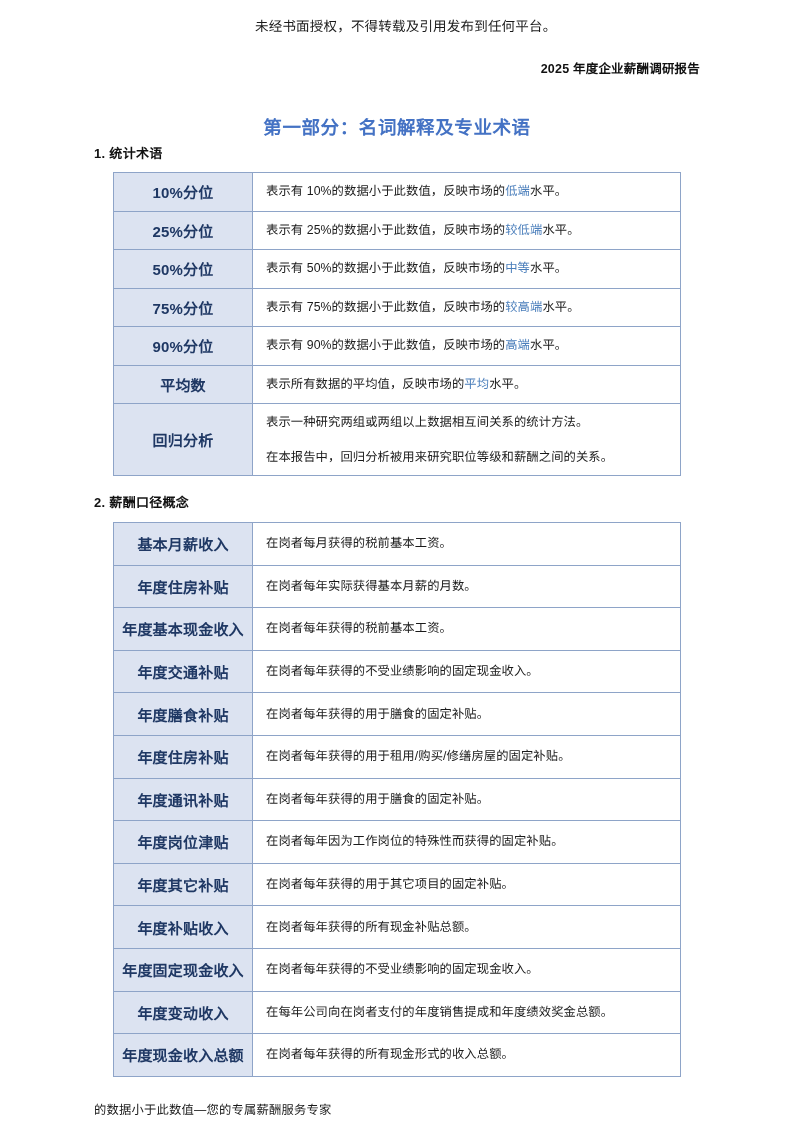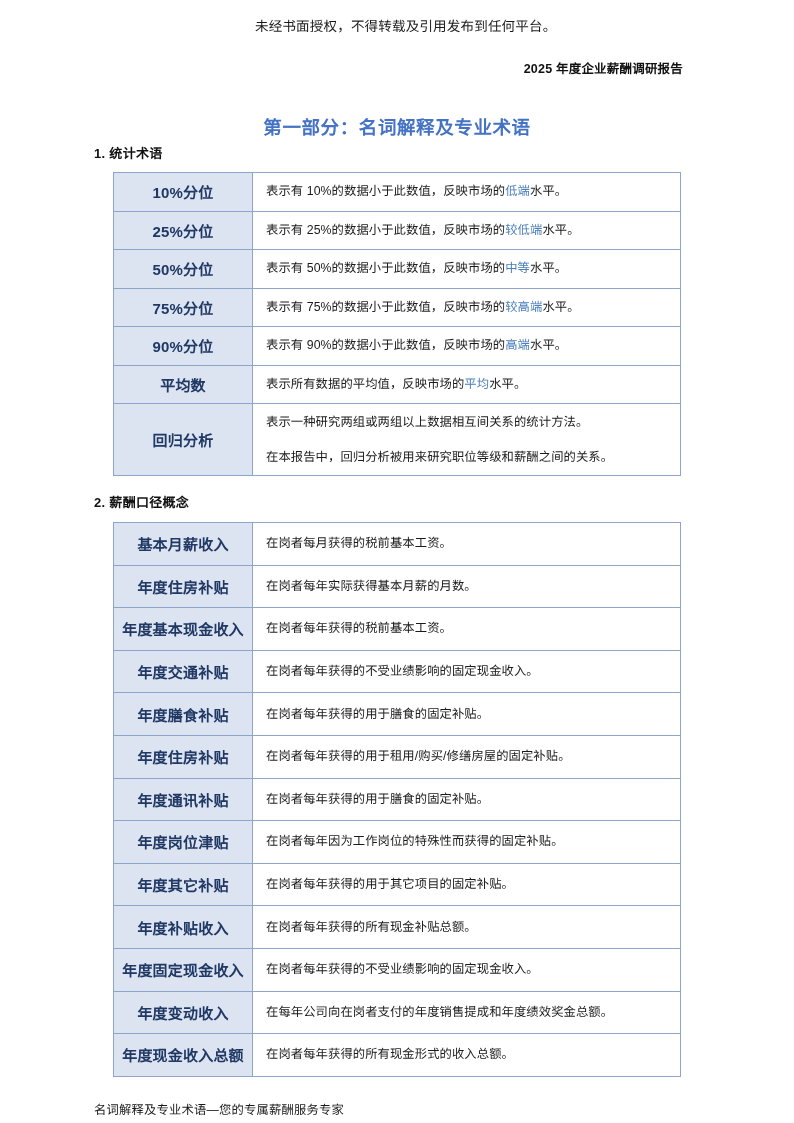--- a/index.html
+++ b/index.html
@@ -30,21 +30,21 @@
     left: 255px;
     top: 17px;
     font-size: 13.5px;
     line-height: 20px;
     color: #1a1a1a;
     letter-spacing: 0.2px;
     white-space: nowrap;
   }
   .header-report-title {
     position: absolute;
-    right: 111px;
+    right: 94px;
     top: 58px;
     font-size: 12.5px;
     font-weight: bold;
     color: #111111;
     letter-spacing: 0.2px;
     white-space: nowrap;
   }
 
   
   .main-title {
@@ -231,15 +231,15 @@
           <td class="term-name">年度变动收入</td>
           <td class="term-desc">在每年公司向在岗者支付的年度销售提成和年度绩效奖金总额。</td>
         </tr>
         <tr>
           <td class="term-name">年度现金收入总额</td>
           <td class="term-desc">在岗者每年获得的所有现金形式的收入总额。</td>
         </tr>
       </tbody>
   </table>
 
-  <div class="footer-text">名词解释及专业术语—您的专属薪酬服务专家</div>
+  <div class="footer-text">的数据小于此数值—您的专属薪酬服务专家</div>
 
 </div>
 
 </body></html>

